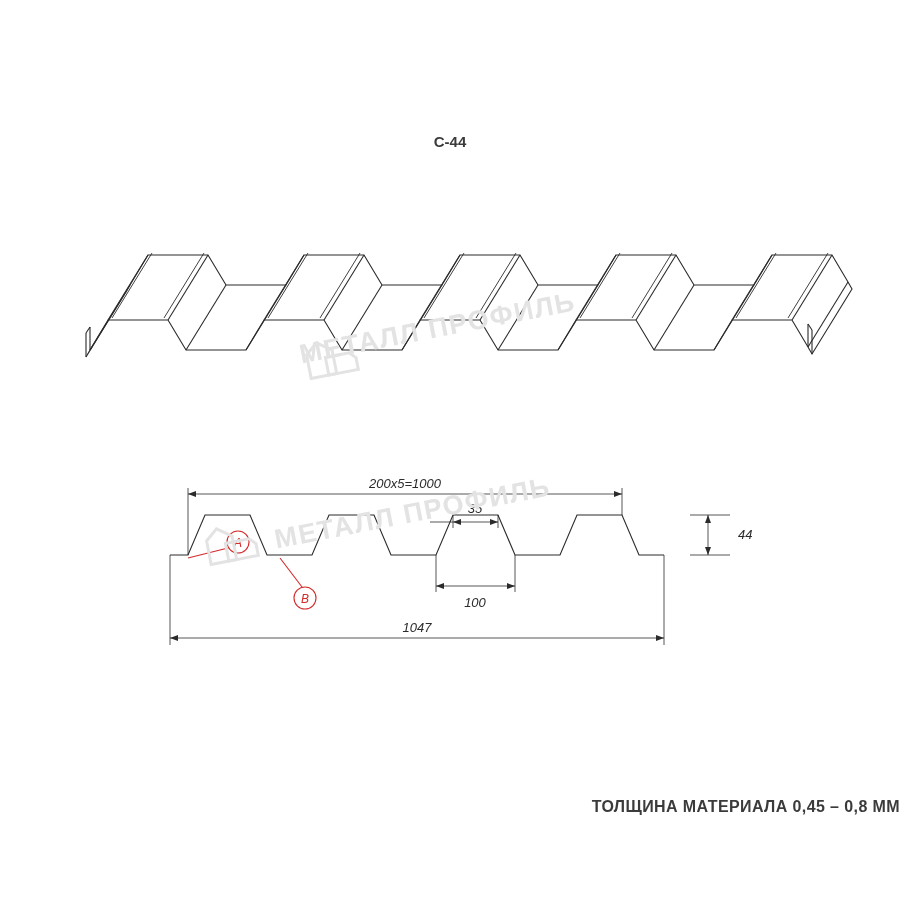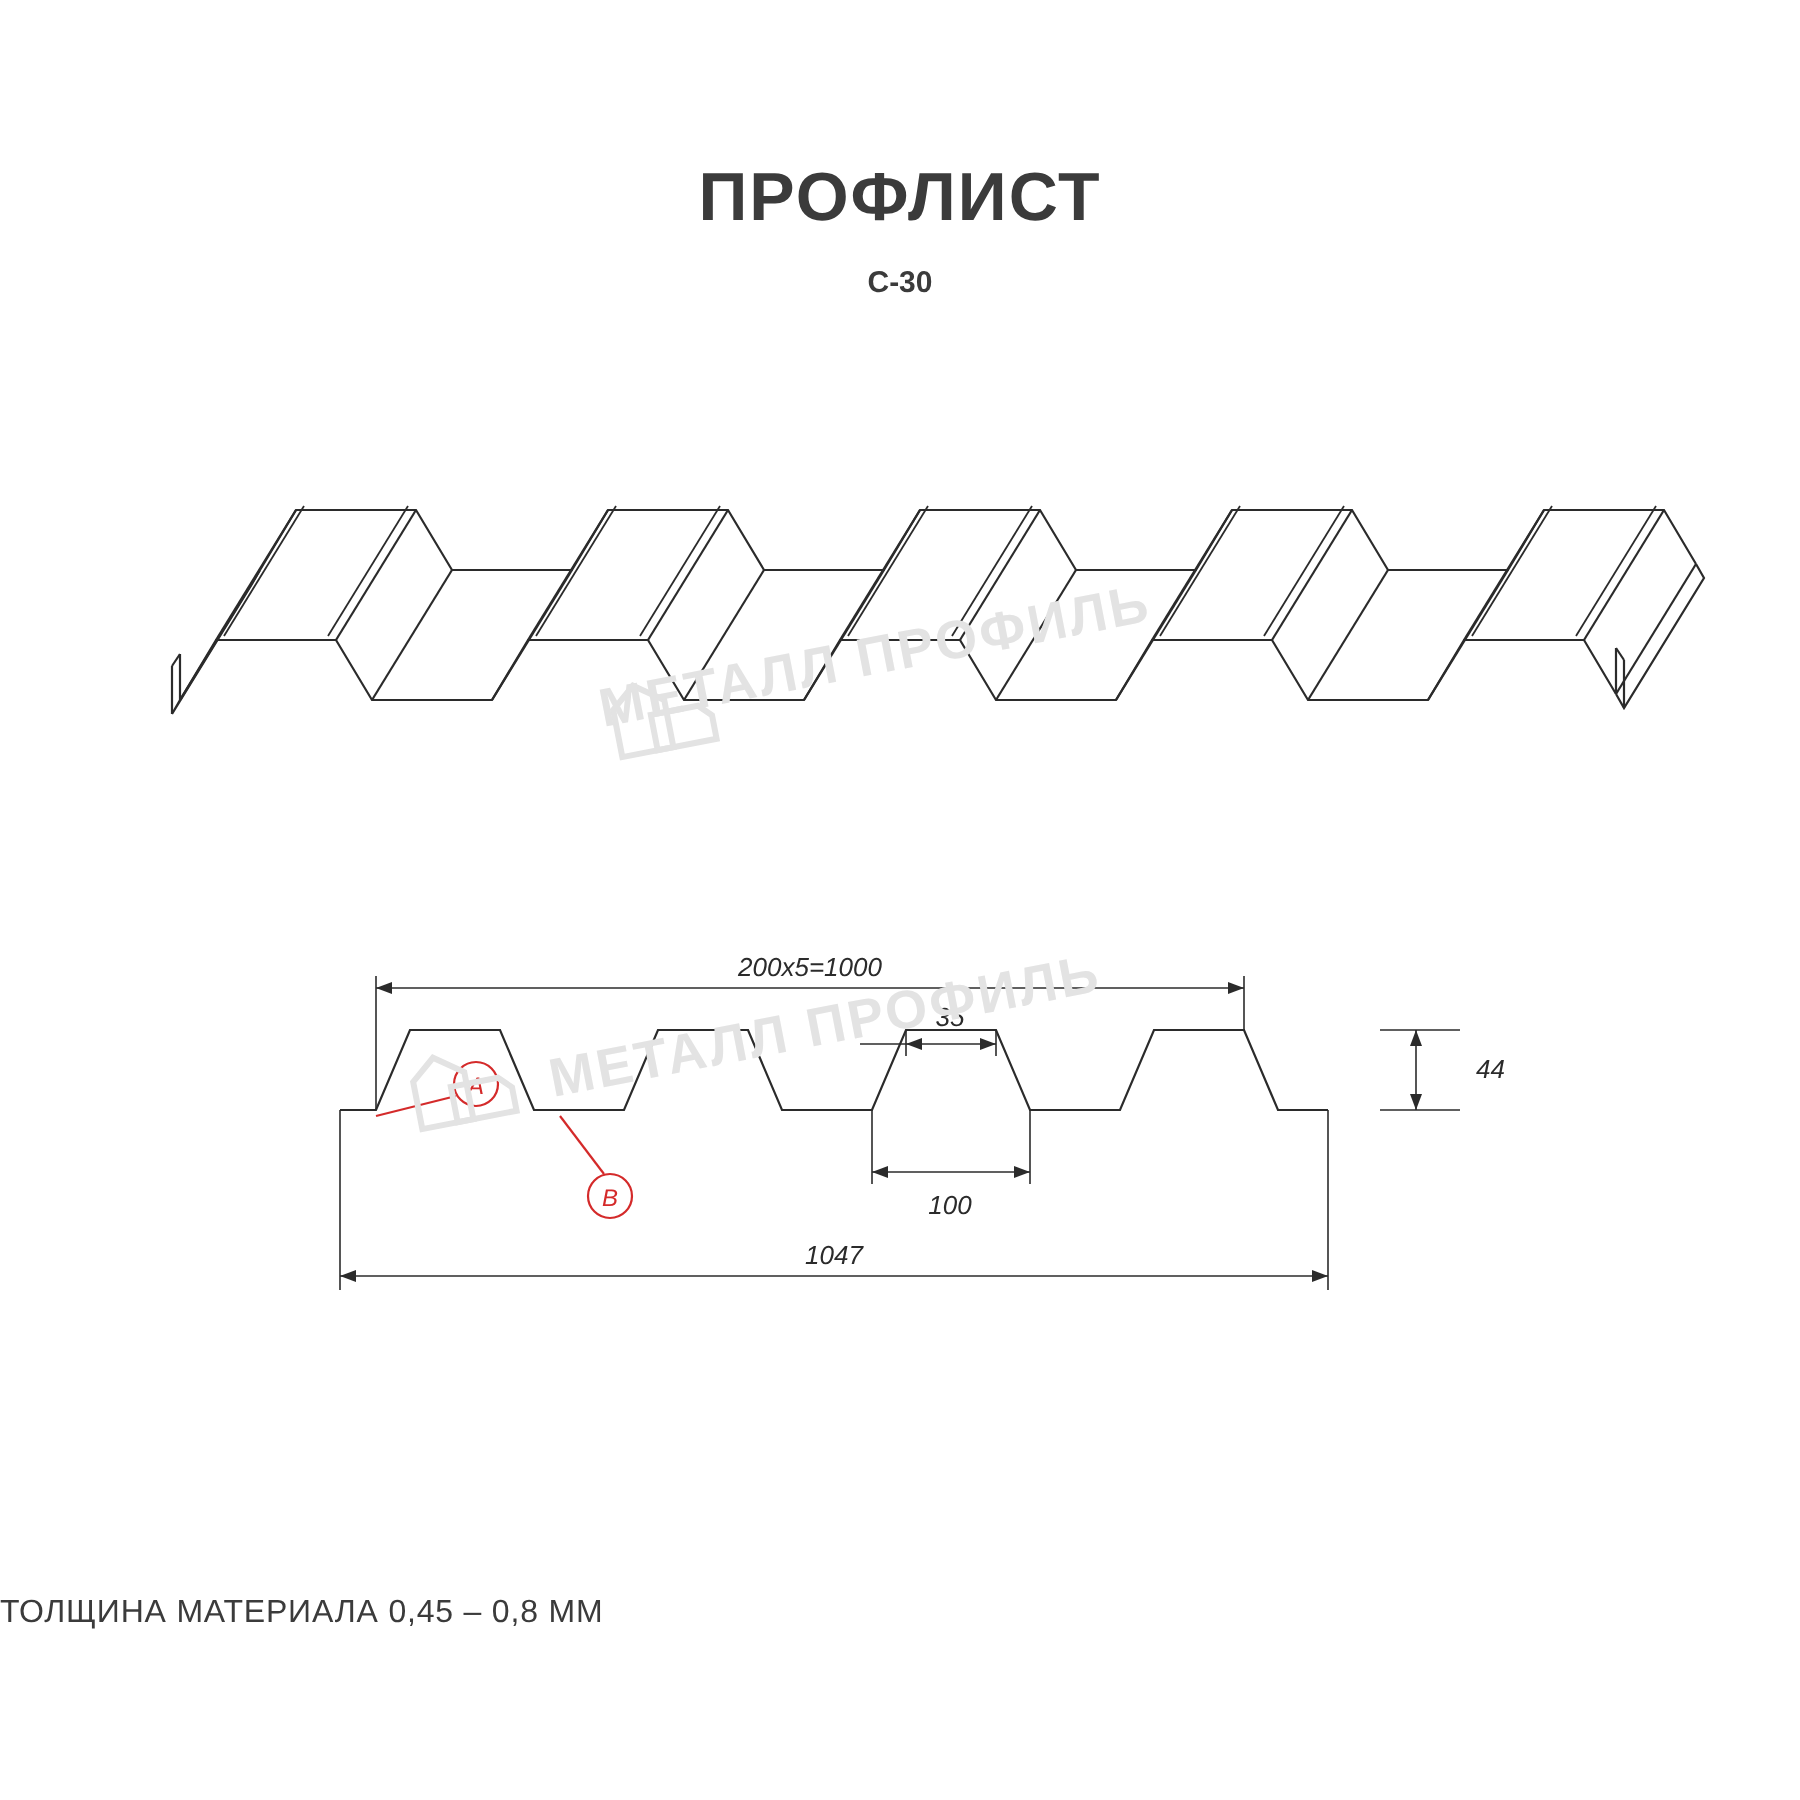--- a/index.html
+++ b/index.html
@@ -36,23 +36,23 @@
     text-align: center;
     font-size: 15px;
     font-weight: bold;
     color: #3b3b3b;
   }
   .footer-note {
     position: absolute;
     top: 798px;
     left: 0;
     width: 900px;
-    text-align: left;
+    text-align: right;
     font-size: 16px;
-    font-weight: normal;
+    font-weight: bold;
     color: #3b3b3b;
     letter-spacing: 0.4px;
   }
   .iso-wrap {
     position: absolute;
     left: 60px;
     top: 215px;
     width: 790px;
     height: 190px;
   }
@@ -99,22 +99,21 @@
     font-family: "Liberation Sans", sans-serif;
     font-size: 12px;
     fill: #d42a2a;
   }
 </style>
 </head>
 <body>
 
 <div class="page">
 
-  <div class="title">ПРОФЛИСТ</div>
-  <div class="subtitle">С-30</div>
+  <div class="subtitle">С-44</div>
 
   <div class="iso-wrap">
     <svg width="790" height="190" viewBox="0 0 790 190">
       <g class="ln">
 
         <path d="M 30 135 L 48 105 L 108 105 L 126 135 L 186 135 L 204 105 L 264 105 L 282 135 L 342 135 L 360 105 L 420 105 L 438 135 L 498 135 L 516 105 L 576 105 L 594 135 L 654 135 L 672 105 L 732 105 L 748 132"></path>
 
         <path d="M 70 70 L 88 40 L 148 40 L 166 70 L 226 70 L 244 40 L 304 40 L 322 70 L 382 70 L 400 40 L 460 40 L 478 70 L 538 70 L 556 40 L 616 40 L 634 70 L 694 70 L 712 40 L 772 40 L 788 67"></path>
 
         <path d="M 30 135 L 70 70"></path>

